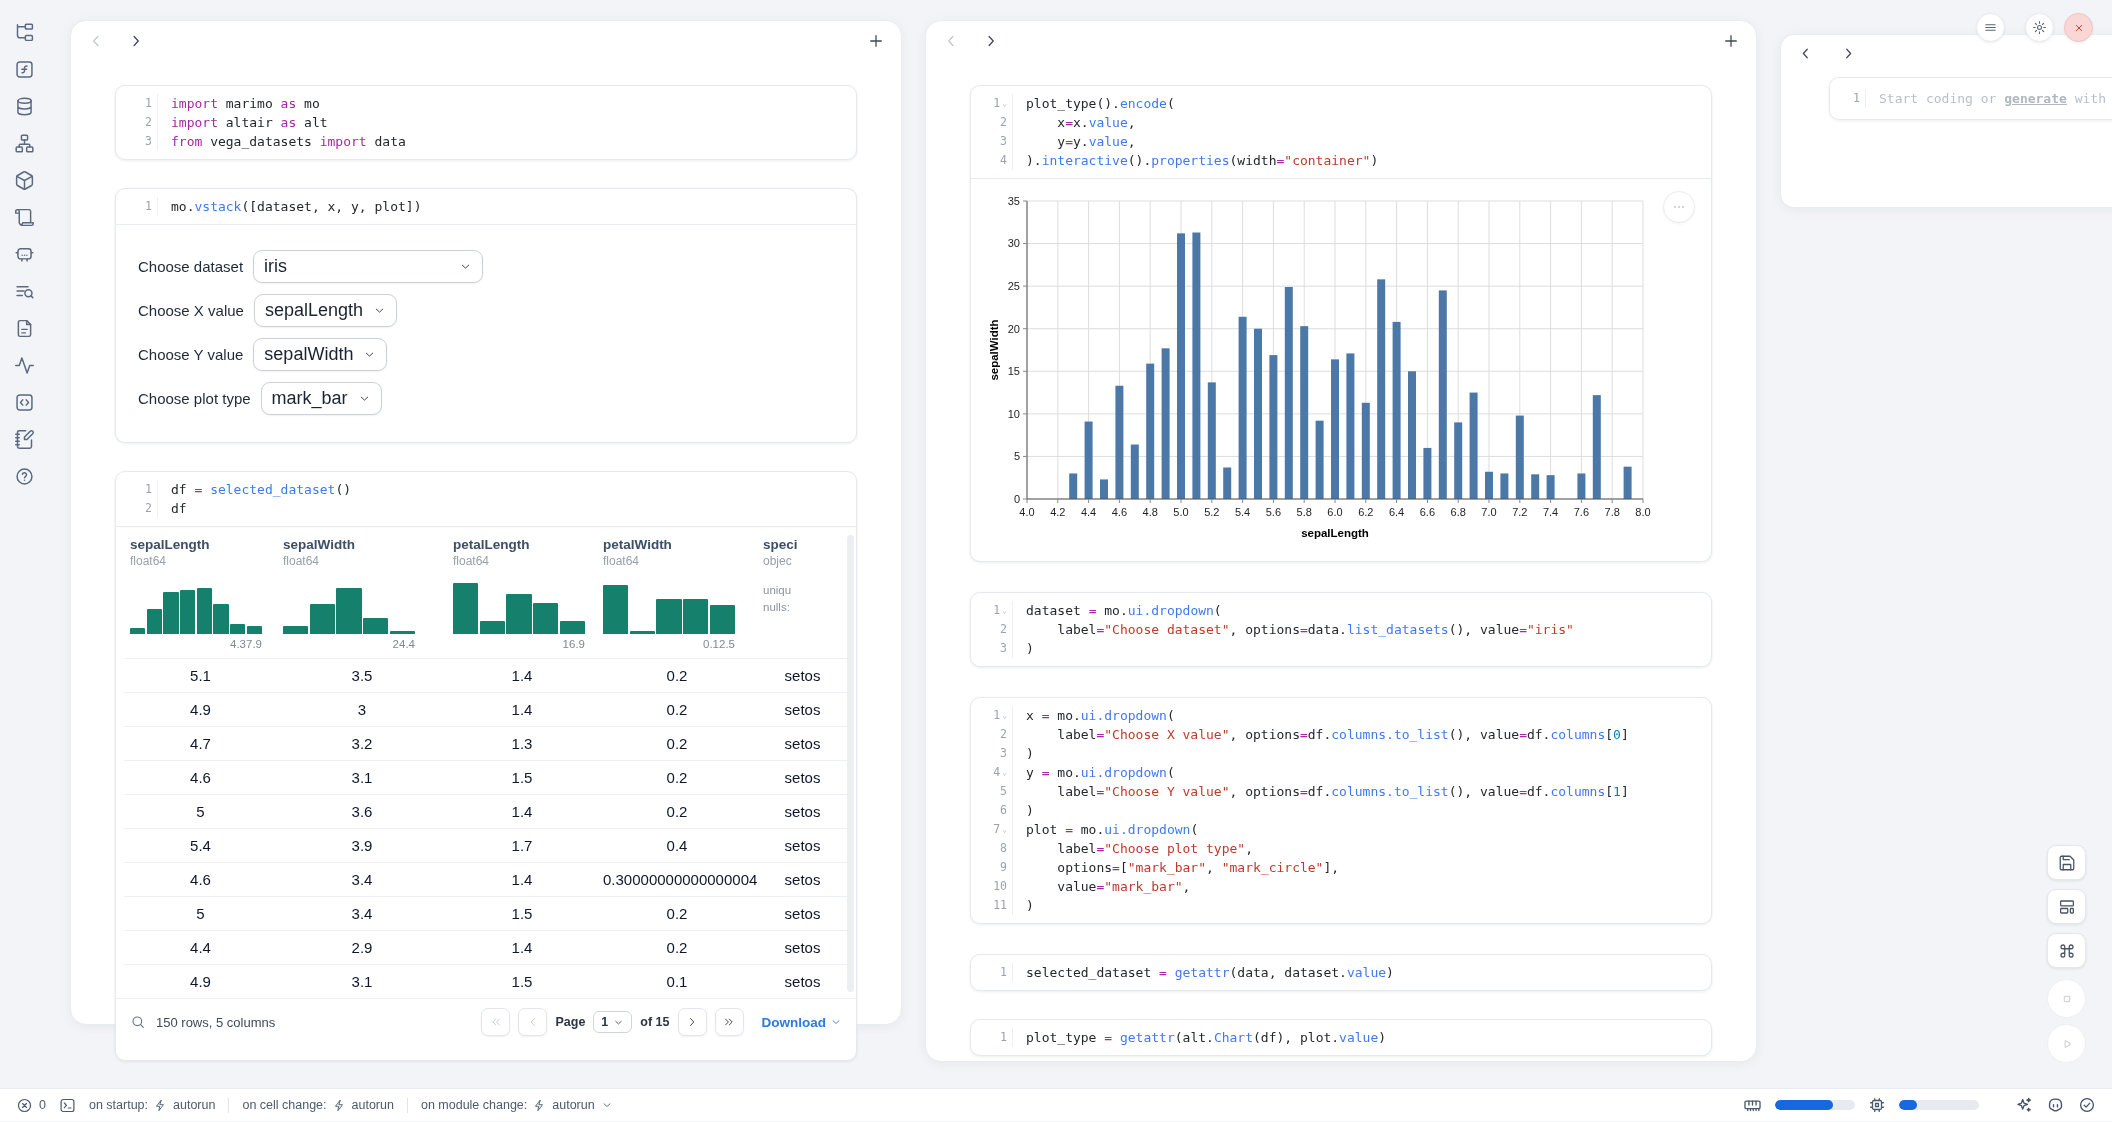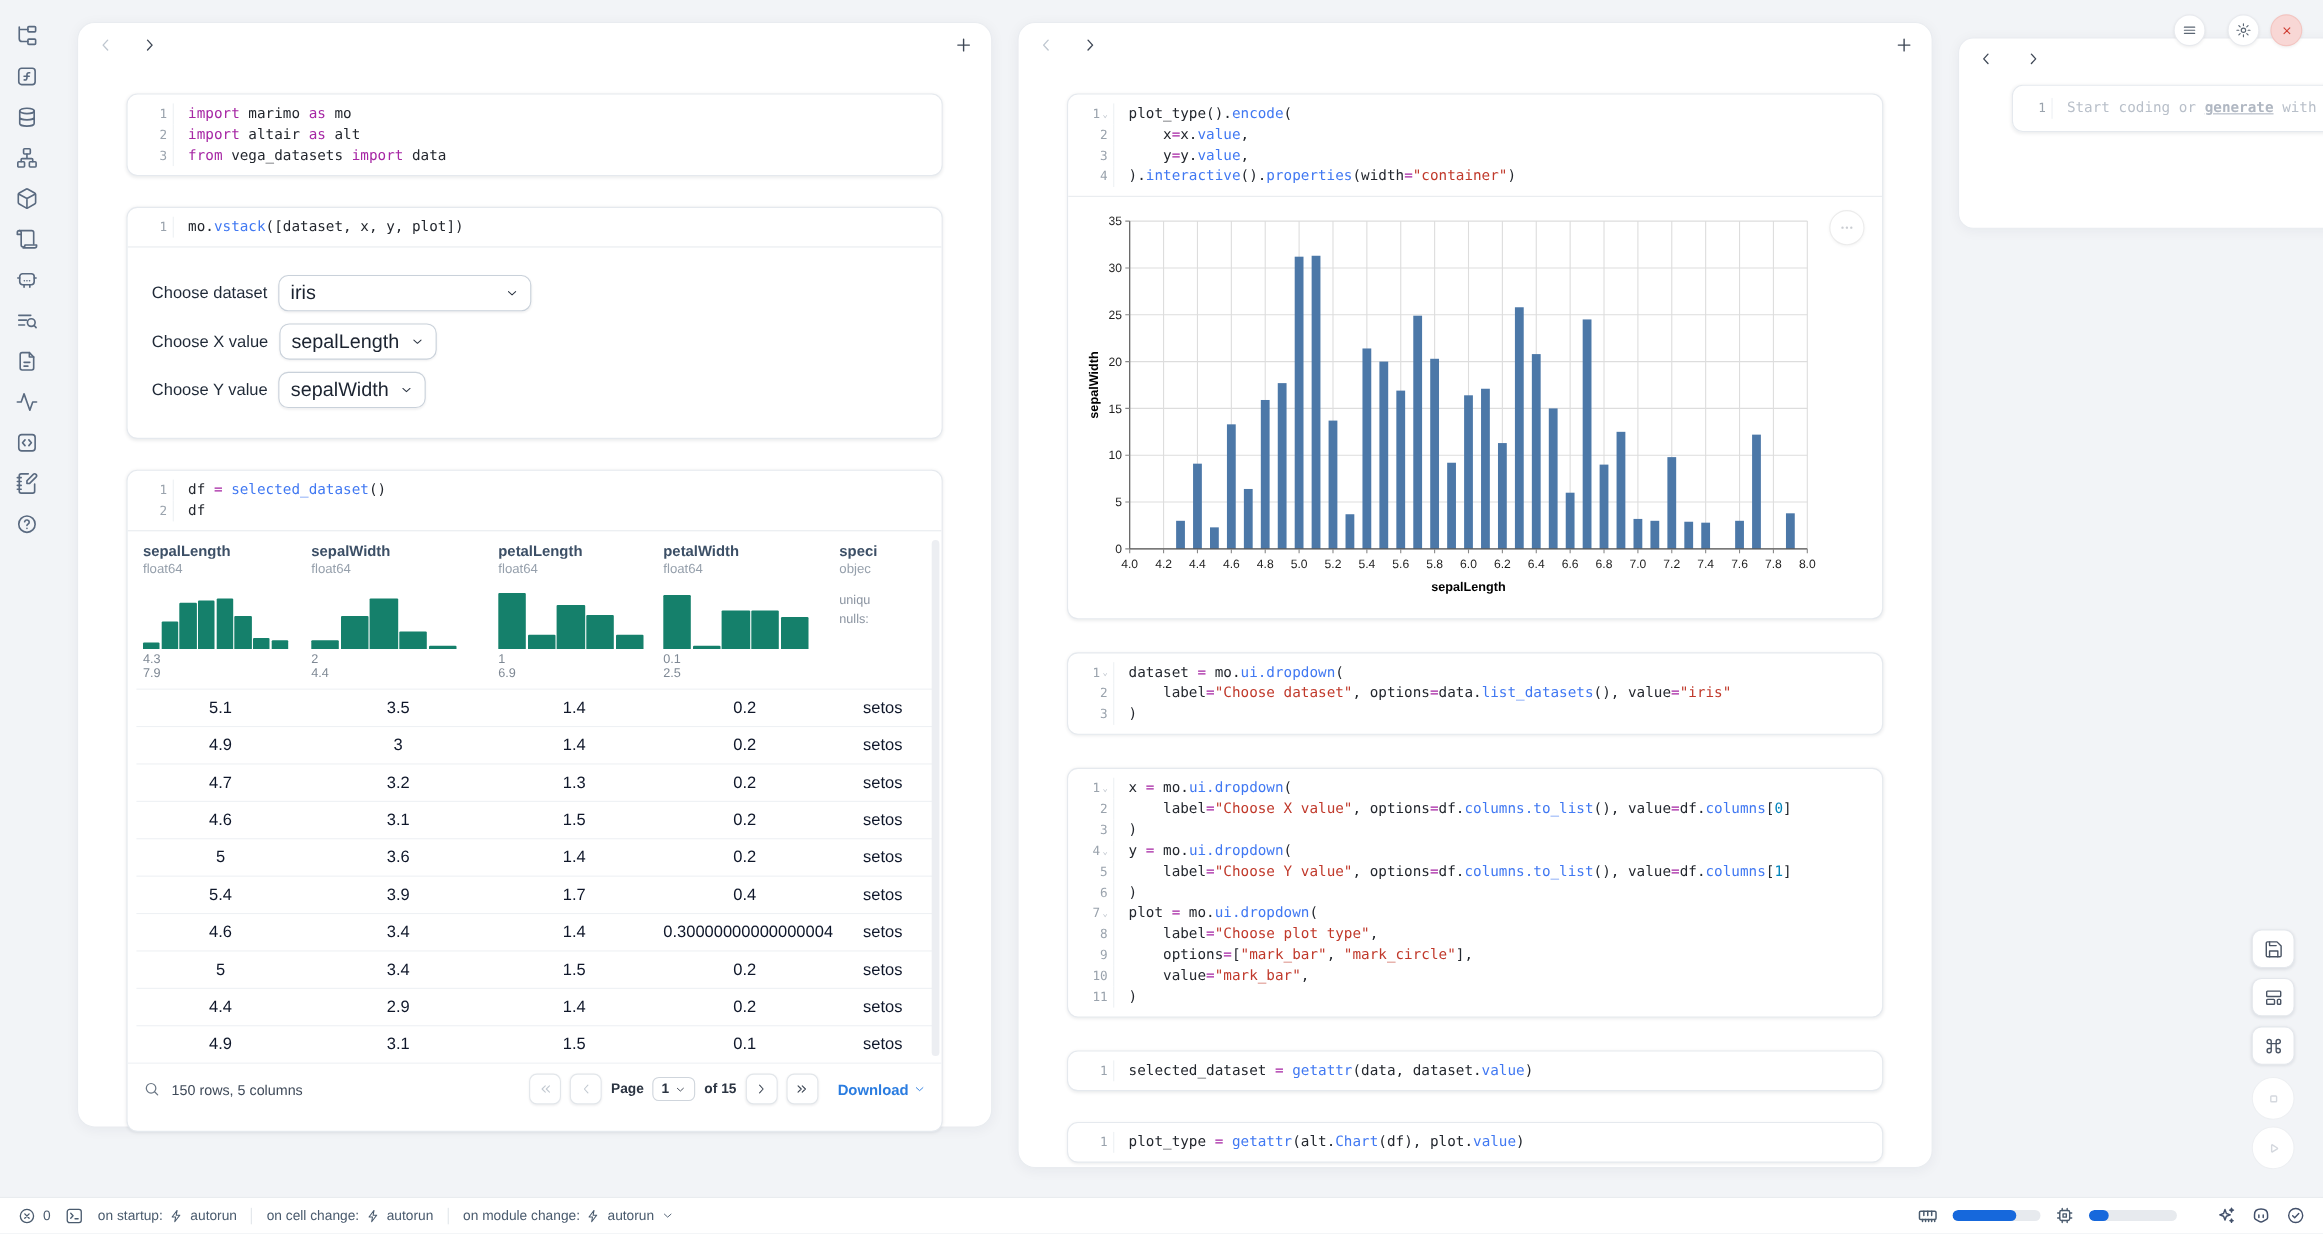--- a/index.html
+++ b/index.html
@@ -50,21 +50,21 @@
   .select .chev{color:#2b3442;display:flex;}
 
   
   .dftable{position:relative;padding:2px 8px 0;}
   .tgrid{display:grid;grid-template-columns:153px 170px 150px 160px 1fr;}
   .th{padding:8px 6px 0;}
   .cname{font-weight:bold;font-size:13.5px;color:#3c4f66;white-space:nowrap;overflow:hidden;}
   .ctype{font-size:12px;color:#96a0ac;margin-top:2px;white-space:nowrap;overflow:hidden;}
   .hist{width:132px;height:54px;display:flex;align-items:flex-end;gap:1.5px;margin-top:12px;}
   .hist div{flex:1;background:#15806b;border-radius:1px 1px 0 0;}
-  .range{width:132px;display:flex;justify-content:flex-end;font-size:11.5px;color:#7e8894;margin:4px 0 8px;flex-direction:column;}
+  .range{width:132px;display:flex;justify-content:flex-end;font-size:11.5px;color:#7e8894;margin:4px 0 8px;}
   .extra{font-size:11.5px;color:#8a93a0;margin-top:14px;line-height:17px;white-space:nowrap;overflow:hidden;}
   .trow{display:grid;grid-template-columns:153px 170px 150px 160px 1fr;height:33px;align-items:center;
         border-top:1px solid #eef1f4;font-size:15px;color:#0f172a;cursor:pointer;text-align:center;}
   .trow .td{padding:0 6px;white-space:nowrap;overflow:hidden;}
   .vtrack{position:absolute;right:2px;top:8px;bottom:6px;width:7px;background:#eceef2;border-radius:4px;}
 
   .tfooter{display:flex;align-items:center;justify-content:space-between;border-top:1px solid #eef1f4;
            padding:9px 14px 24px;}
   .tf-left{display:flex;align-items:center;gap:10px;color:#3f4a59;font-size:13px;}
   .tf-left .icon{color:#6a7684;}
@@ -286,20 +286,31 @@
                     <svg viewBox="0 0 24 24" width="13" height="13" fill="none" stroke="currentColor" stroke-width="1.7" stroke-linecap="round" stroke-linejoin="round">
                       <path d="m6 9.5 6 5.5 6-5.5"></path>
                     </svg>
                   </span>
                 </span>
               </div>
               <div class="control-row">
                 <span>Choose Y value</span>
                 <span class="select">
                   <span>sepalWidth</span>
+                  <span class="chev">
+                    <svg viewBox="0 0 24 24" width="13" height="13" fill="none" stroke="currentColor" stroke-width="1.7" stroke-linecap="round" stroke-linejoin="round">
+                      <path d="m6 9.5 6 5.5 6-5.5"></path>
+                    </svg>
+                  </span>
+                </span>
+              </div>
+              <div class="control-row">
+                <span>Choose plot type</span>
+                <span class="select">
+                  <span>mark_bar</span>
                   <span class="chev">
                     <svg viewBox="0 0 24 24" width="13" height="13" fill="none" stroke="currentColor" stroke-width="1.7" stroke-linecap="round" stroke-linejoin="round">
                       <path d="m6 9.5 6 5.5 6-5.5"></path>
                     </svg>
                   </span>
                 </span>
               </div>
             </div>
         </div>
       </div>

